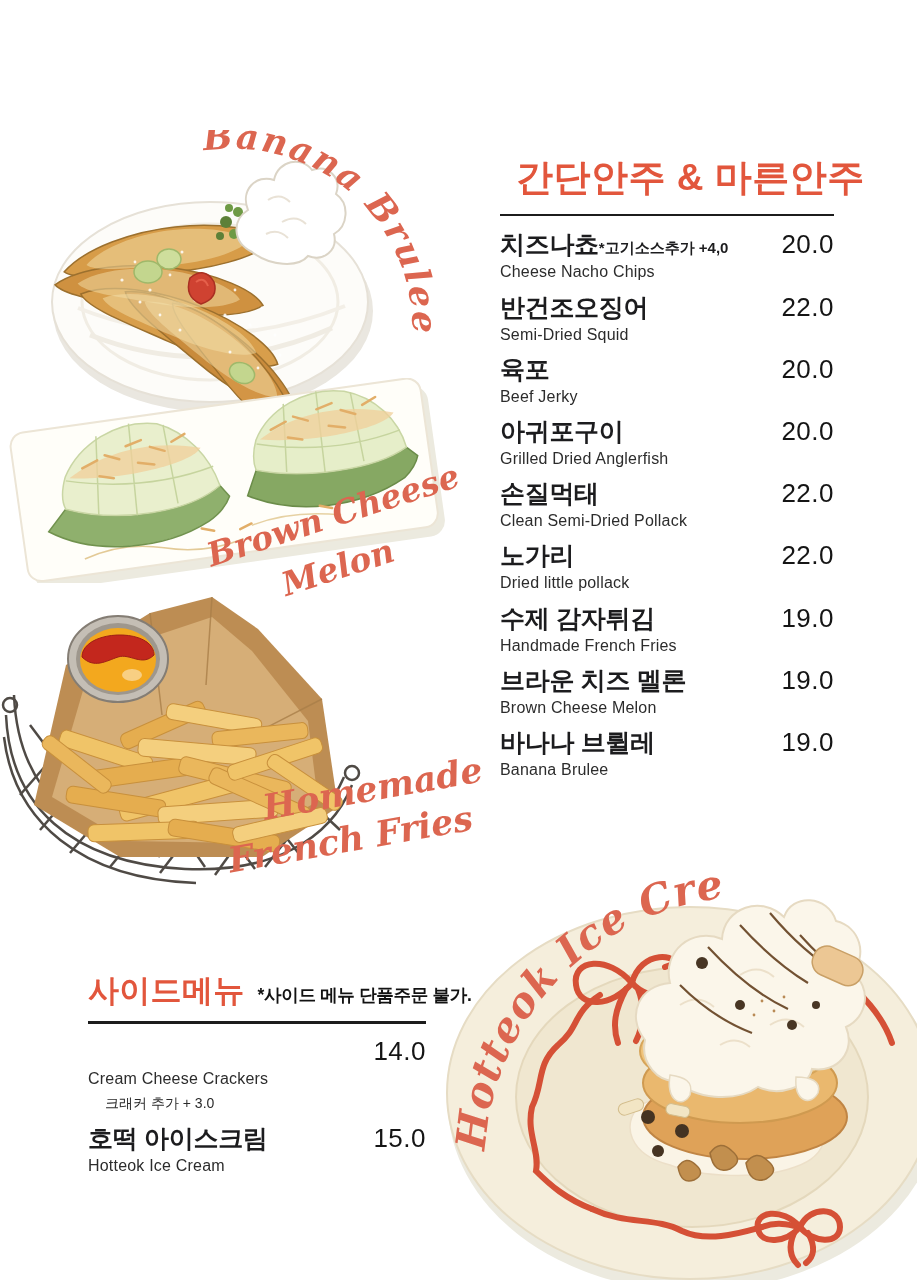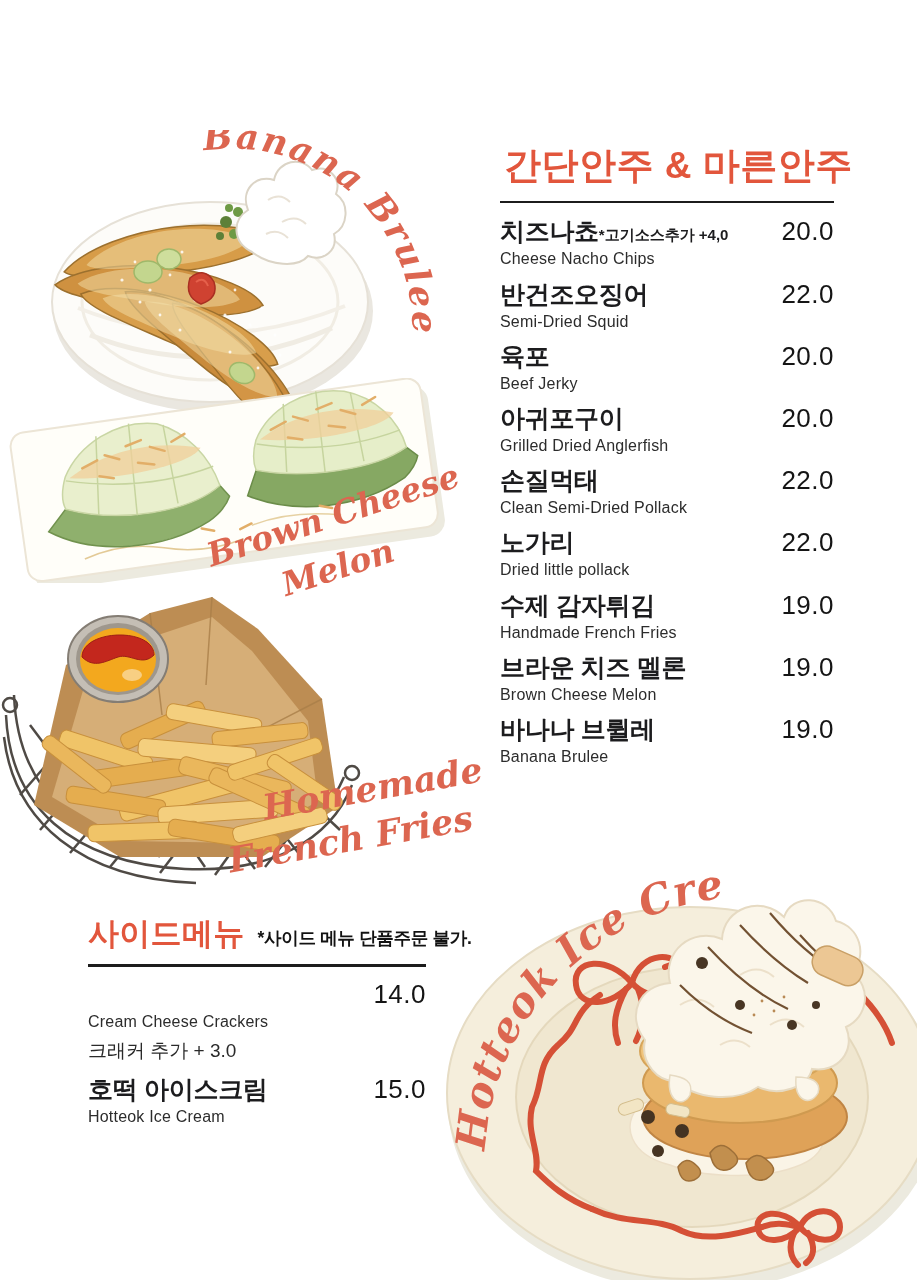--- a/index.html
+++ b/index.html
@@ -31,40 +31,40 @@
   #label-fries .l2{margin-left:-6px;}
   svg text.script{
     font-family:"DejaVu Serif",serif;
     font-style:italic;font-weight:bold;
     fill:var(--script);
   }
 
   
   section{position:absolute;}
   #dry-snacks{left:500px;top:142px;width:334px;}
-  #side-menu{left:88px;top:917px;width:338px;}
+  #side-menu{left:88px;top:974px;width:338px;}
   h1.sec-title{
     font-size:37px;font-weight:800;color:var(--accent);
-    margin:4px;line-height:1.08;letter-spacing:.5px;white-space:nowrap;
+    margin:16px;line-height:1.08;letter-spacing:.5px;white-space:nowrap;
   }
   h2.sec-title{
     font-size:31px;font-weight:800;color:var(--accent);
     margin:0;line-height:1.1;letter-spacing:.3px;white-space:nowrap;
   }
   .side-head{display:flex;align-items:baseline;gap:13px;}
   .side-note{font-size:17.5px;font-weight:700;color:#121212;letter-spacing:-.3px;white-space:nowrap;}
   .rule{height:2.5px;background:#1c1c1c;margin:15px 0 13px;}
   #side-menu .rule{margin:13px 0 12px;}
   .item{margin-bottom:10px;}
   .row1{display:flex;align-items:baseline;}
   .kr{font-size:25px;font-weight:600;color:var(--ink);line-height:1.22;letter-spacing:-.3px;white-space:nowrap;}
   .note{font-size:15px;font-weight:700;color:var(--ink);white-space:nowrap;}
   .price{margin-left:auto;font-size:26px;font-weight:500;color:#151515;letter-spacing:.5px;}
   .en{font-size:16px;color:var(--sub);line-height:1.2;margin-top:2px;letter-spacing:.2px;}
-  .extra{font-size:19px;color:#2a2a2a;margin:7px 0 5px;}
+  .extra{font-size:14px;color:#2a2a2a;margin:7px 17px 5px;}
 </style>
 </head>
 <body>
 
 <div class="photo" id="photo-banana" style="left:30px;top:130px;width:420px;height:380px">
   <svg width="420" height="380" viewBox="0 0 420 380">
     <defs>
       <path id="ban" d="M -103,4 C -78,-16 -28,-24 14,-21 C 58,-18 96,-5 106,10 C 88,24 38,27 -6,22 C -54,17 -92,15 -103,4 Z"></path>
       <path id="arcBan" d="M 168,22 A 180,180 0 0 1 382,212" fill="none"></path>
     </defs>

